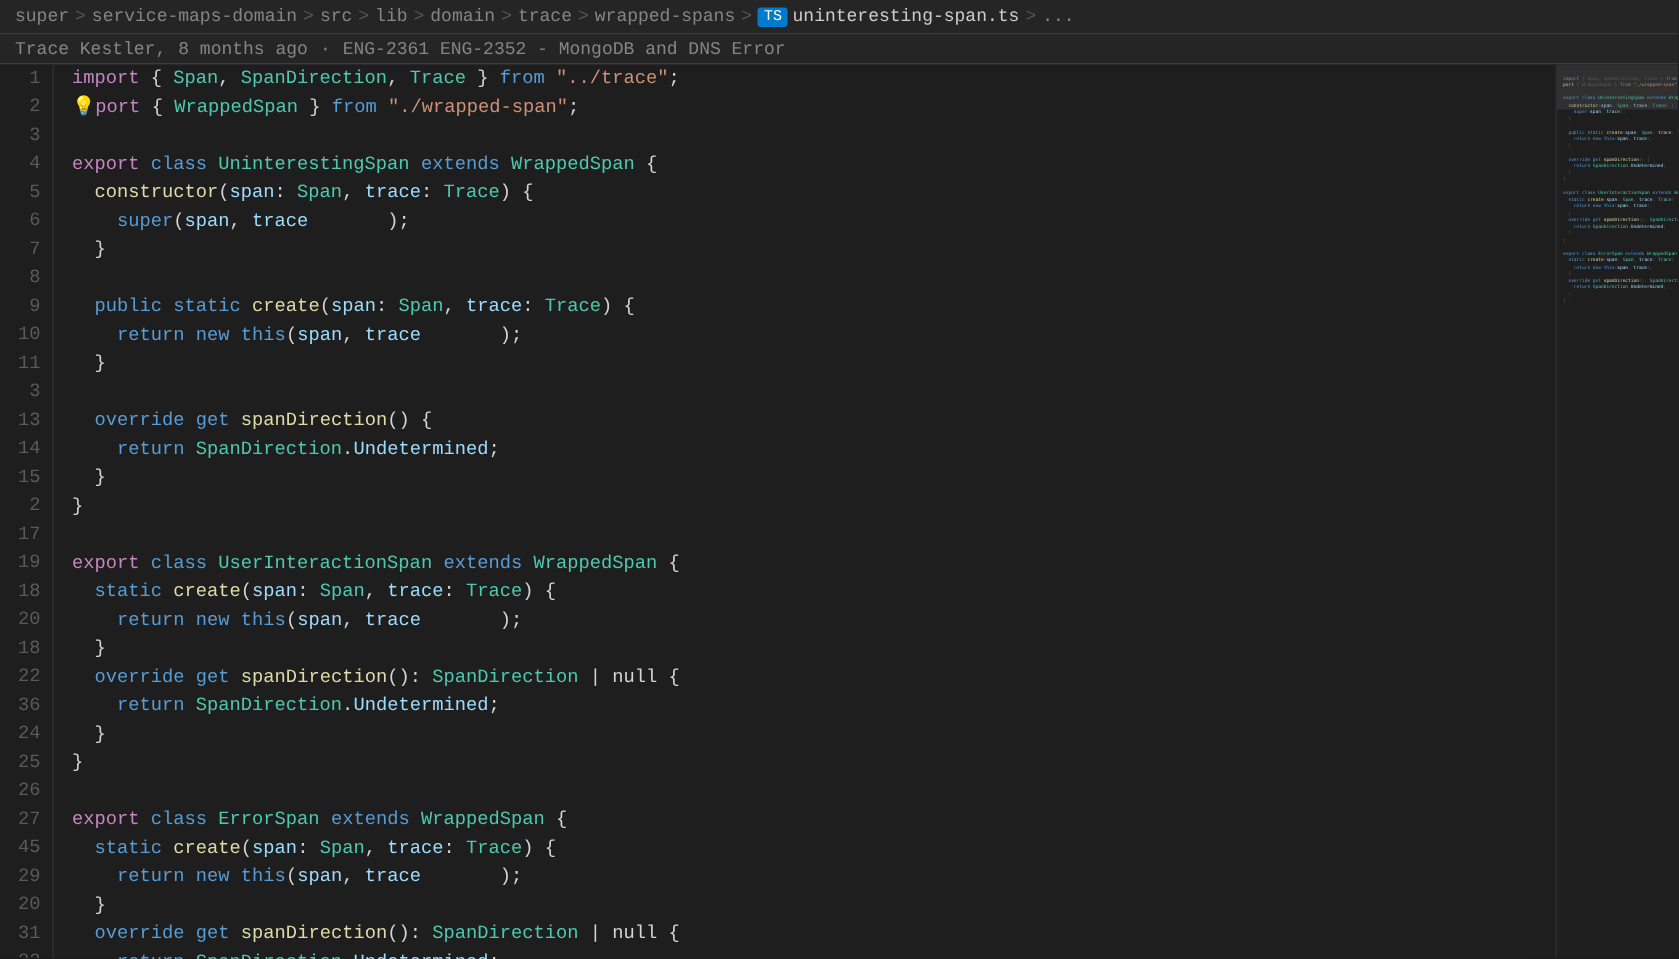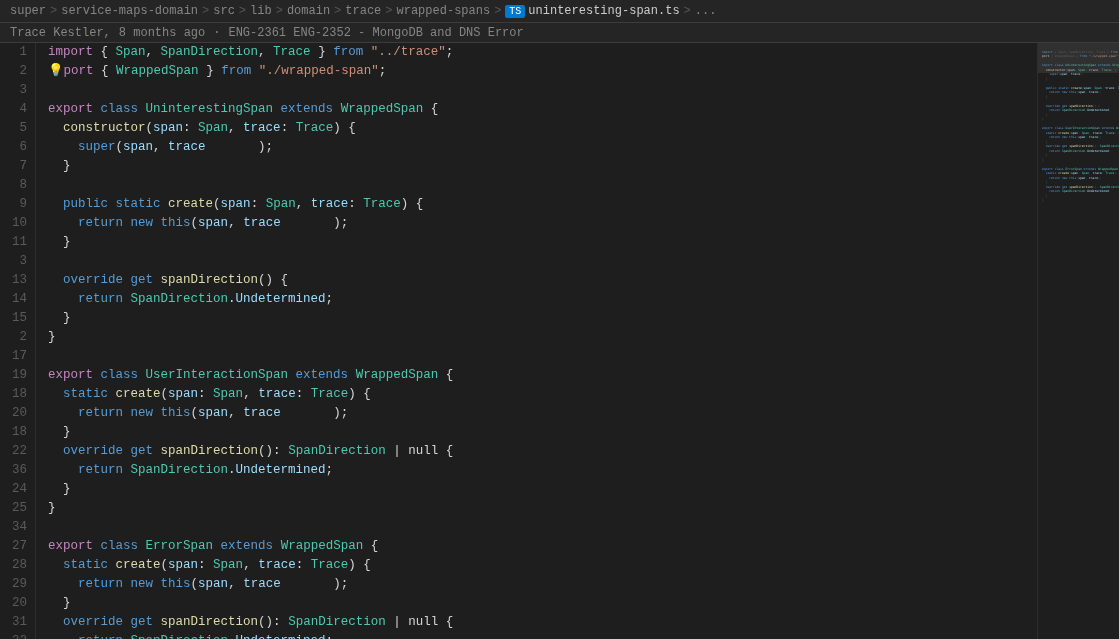--- a/index.html
+++ b/index.html
@@ -188,23 +188,23 @@
           <span class="ln">2</span>
           <span class="ln">17</span>
           <span class="ln">19</span>
           <span class="ln">18</span>
           <span class="ln">20</span>
           <span class="ln">18</span>
           <span class="ln">22</span>
           <span class="ln">36</span>
           <span class="ln">24</span>
           <span class="ln">25</span>
-          <span class="ln">34</span>
+          <span class="ln">26</span>
           <span class="ln">27</span>
-          <span class="ln">28</span>
+          <span class="ln">45</span>
           <span class="ln">29</span>
           <span class="ln">20</span>
           <span class="ln">31</span>
           <span class="ln">32</span>
         </div>
 
       <div class="code-content" id="code-content">
           <div class="code-line"><span style="color: rgb(197, 134, 192);">import</span><span style="color: rgb(212, 212, 212);"> { </span><span style="color: rgb(78, 201, 176);">Span</span><span style="color: rgb(212, 212, 212);">, </span><span style="color: rgb(78, 201, 176);">SpanDirection</span><span style="color: rgb(212, 212, 212);">, </span><span style="color: rgb(78, 201, 176);">Trace</span><span style="color: rgb(212, 212, 212);"> } </span><span style="color: rgb(86, 156, 214);">from</span><span style="color: rgb(212, 212, 212);"> </span><span style="color: rgb(206, 145, 120);">"../trace"</span><span style="color: rgb(212, 212, 212);">;</span></div>
           <div class="code-line"><span style="color: rgb(220, 220, 170);">💡</span><span style="color: rgb(197, 134, 192);">port</span><span style="color: rgb(212, 212, 212);"> { </span><span style="color: rgb(78, 201, 176);">WrappedSpan</span><span style="color: rgb(212, 212, 212);"> } </span><span style="color: rgb(86, 156, 214);">from</span><span style="color: rgb(212, 212, 212);"> </span><span style="color: rgb(206, 145, 120);">"./wrapped-span"</span><span style="color: rgb(212, 212, 212);">;</span></div>
           <div class="code-line">&nbsp;</div>

